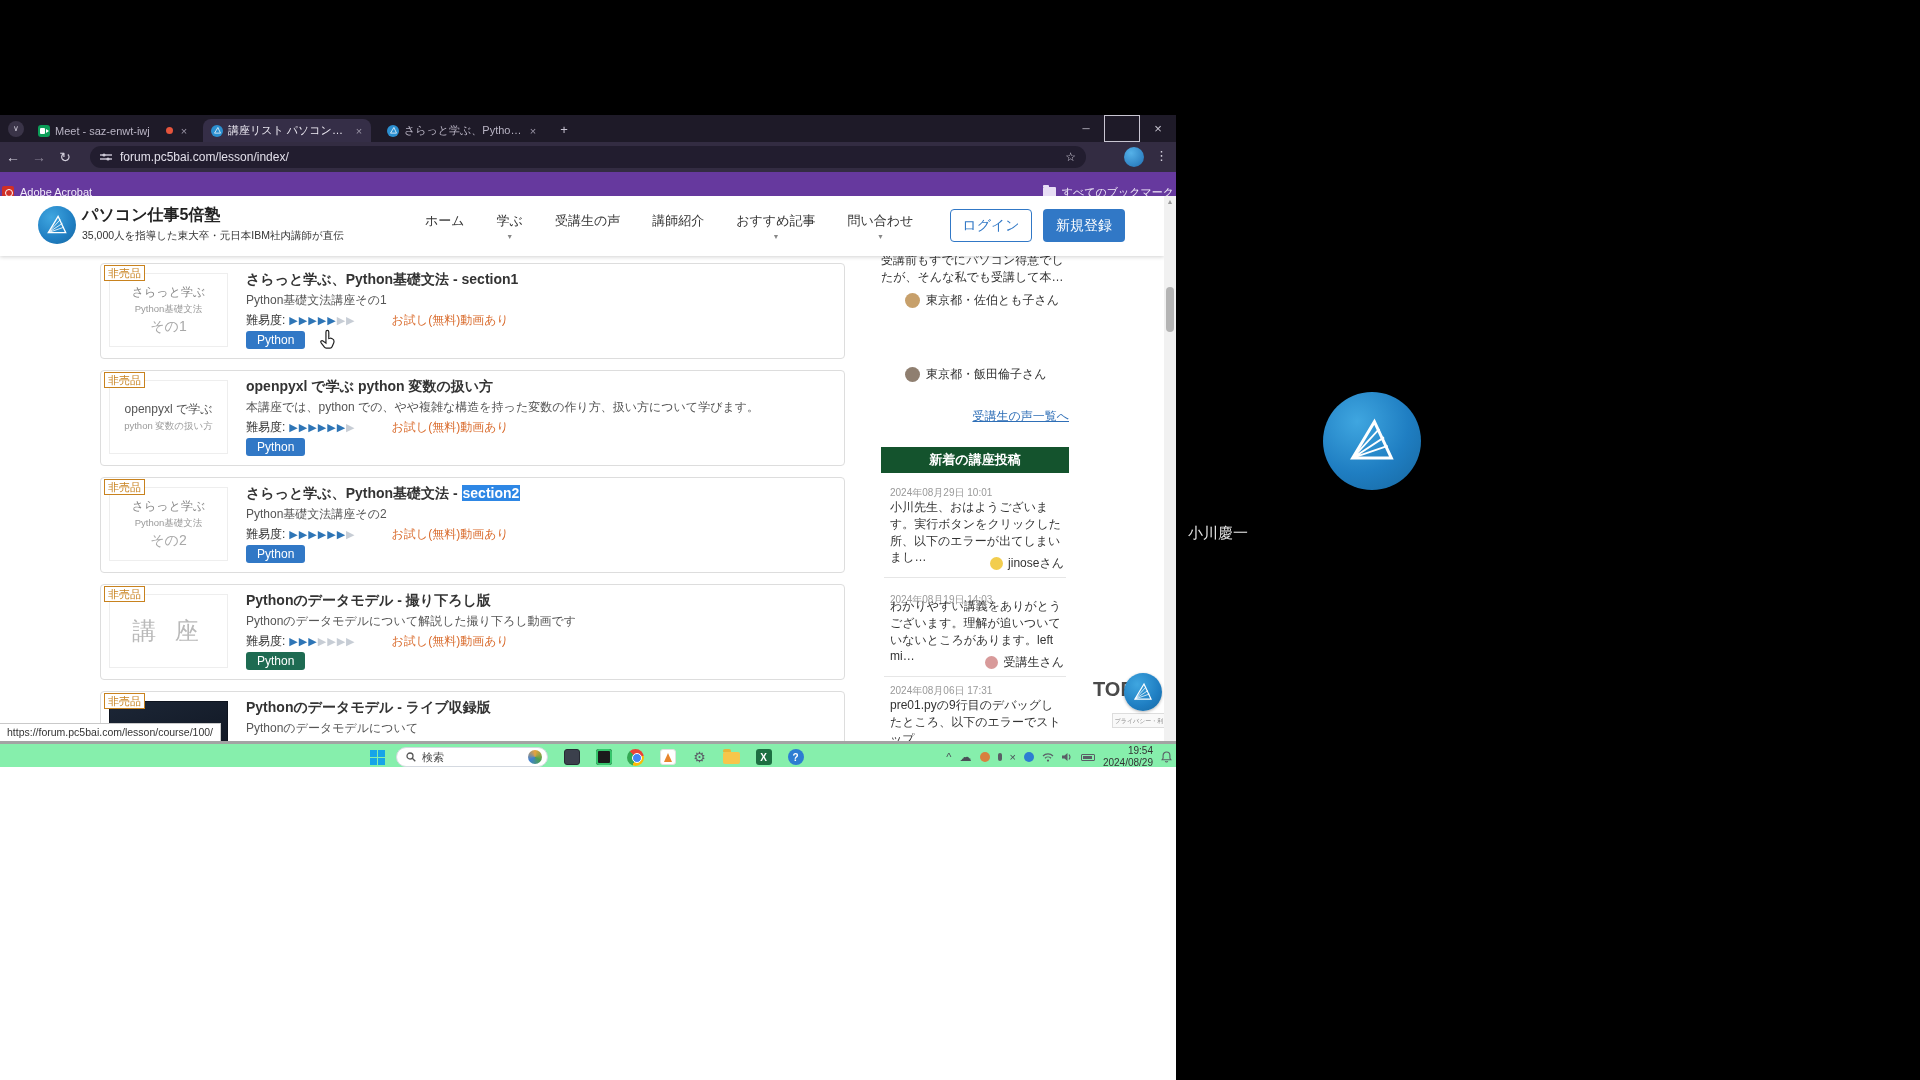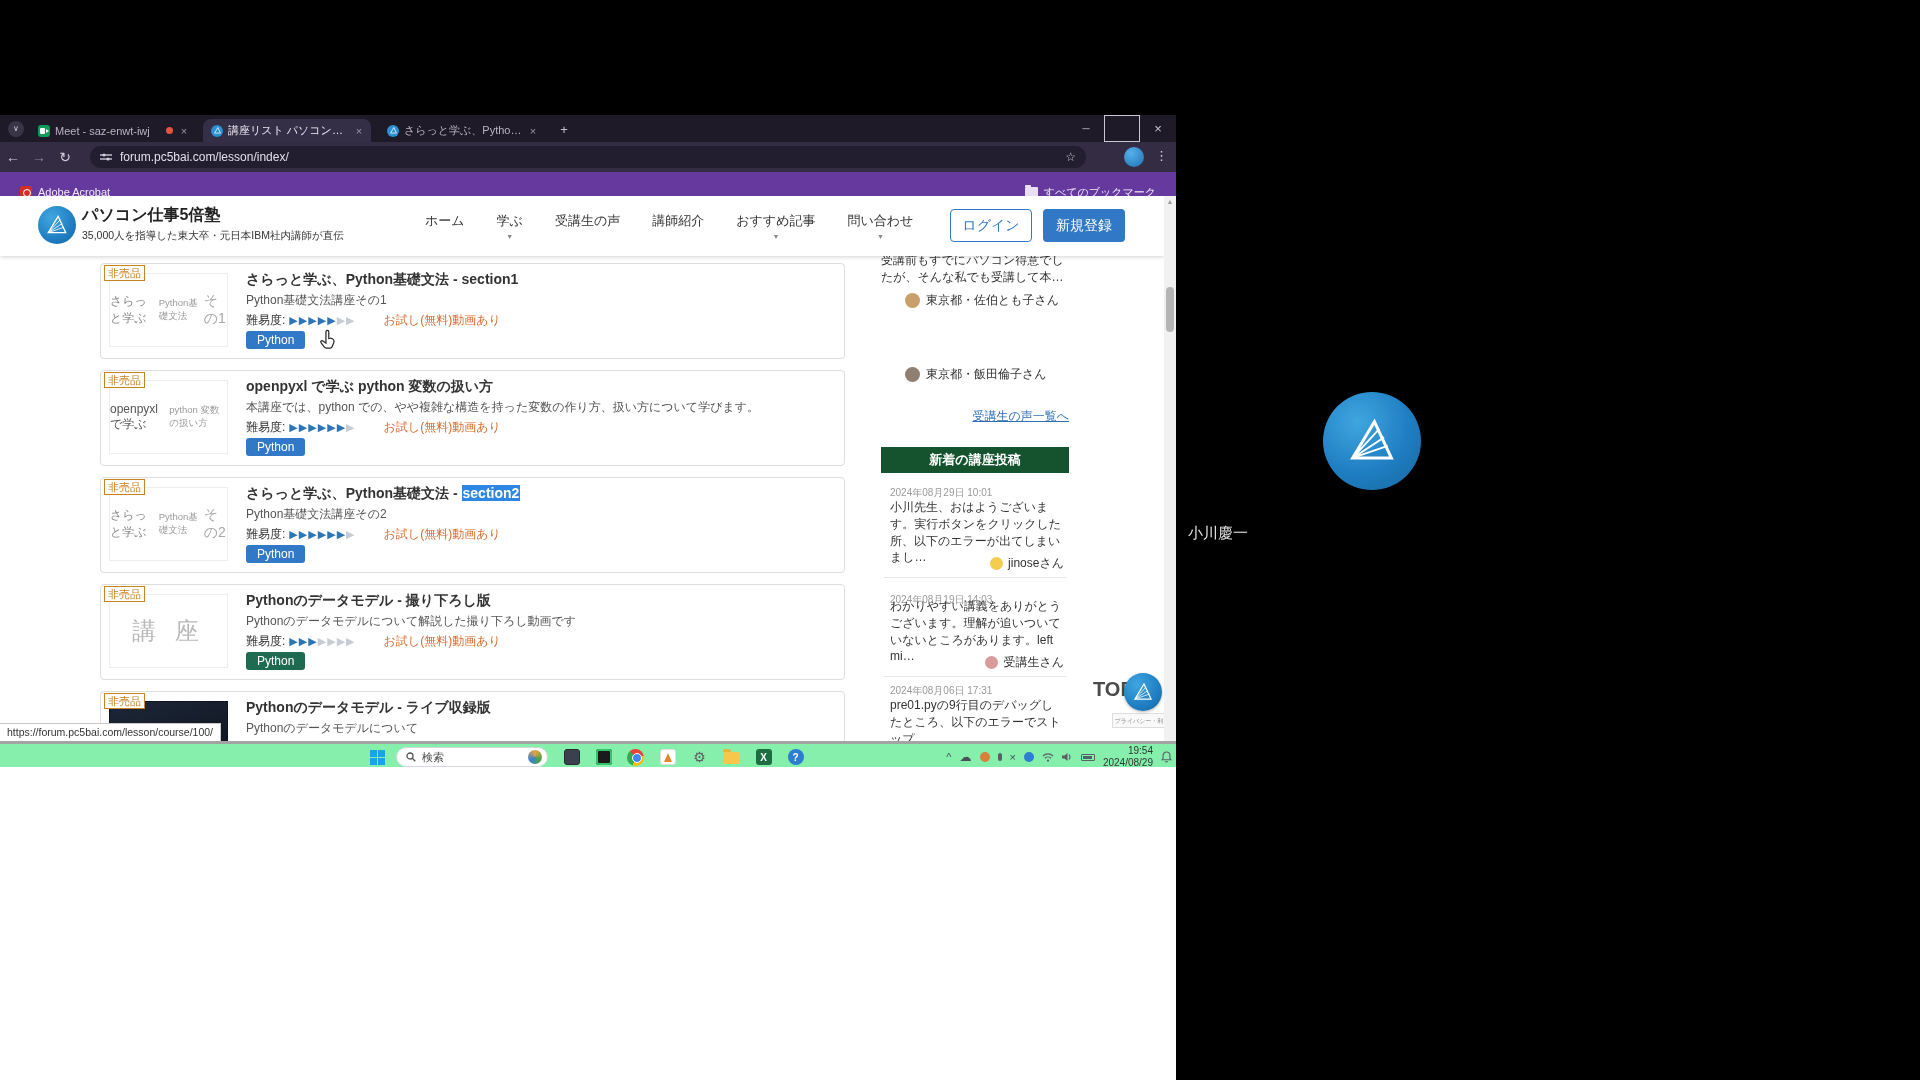--- a/index.html
+++ b/index.html
@@ -36,21 +36,21 @@
   .toolbar { position:absolute; left:0; top:27px; width:1176px; height:30px; background:#332c42; display:flex; align-items:center; }
   .nav-glyph { color:#d3cfdc; font-size:14px; width:26px; text-align:center; }
   .nav-glyph.dim { color:#8a8496; }
   .urlbar { position:absolute; left:90px; top:4px; width:996px; height:22px; border-radius:11px; background:#221d2f; display:flex; align-items:center; padding:0 10px; gap:8px; }
   .url-text { color:#e2dfea; font-size:12px; flex:1; }
   .site-info { width:12px; height:10px; }
   .star { color:#cfcbd8; font-size:12px; }
   .tb-avatar { position:absolute; left:1124px; top:5px; width:20px; height:20px; border-radius:50%; background:radial-gradient(circle at 35% 30%, #55b1e8, #1f6fb4); }
   .tb-menu { position:absolute; left:1155px; top:6px; color:#d3cfdc; font-size:13px; }
 
-  .bookmarks { position:absolute; left:0; top:57px; width:1176px; height:40px; background:#66399e; display:flex; align-items:center; padding:0 20px; color:#f1eaf9; font-size:11px; }
+  .bookmarks { position:absolute; left:0; top:57px; width:1176px; height:40px; background:#66399e; display:flex; align-items:center; padding:0 2px; color:#f1eaf9; font-size:11px; }
   .bm-left { display:flex; align-items:center; gap:6px; }
   .acrobat-ic { width:12px; height:12px; border-radius:2px; background:#d12f27; position:relative; }
   .acrobat-ic:after { content:""; position:absolute; left:3px; top:3px; width:6px; height:6px; border:1.5px solid #fff; border-radius:50%; }
   .bm-right { margin-left:auto; display:flex; align-items:center; gap:6px; }
   .folder-ic { width:13px; height:10px; background:#e8def5; border-radius:1px; position:relative; }
   .folder-ic:before { content:""; position:absolute; left:0; top:-2px; width:6px; height:2px; background:#e8def5; border-radius:1px 1px 0 0; }
 
   
   .page { position:absolute; left:0; top:81px; width:1176px; height:545px; background:#fff; overflow:hidden; }
   .site-header { position:absolute; left:0; top:0; width:1164px; height:60px; background:#fff; box-shadow:0 1px 4px rgba(0,0,0,.18); z-index:5; }
@@ -58,34 +58,34 @@
   .brand-title { position:absolute; left:82px; top:9px; font-size:16px; font-weight:bold; color:#222; }
   .brand-sub { position:absolute; left:82px; top:33px; font-size:10.5px; color:#333;text-align:center; }
   .main-nav { position:absolute; left:425px; top:0; height:60px; display:flex; align-items:center; gap:32px; }
   .nav-item { display:flex; flex-direction:column; align-items:center; font-size:13px; color:#333; }
   .nav-caret { font-size:7px; color:#888; margin-top:3px; height:8px; }
   .btn-login { position:absolute; left:950px; top:13px; width:82px; height:33px; border:1px solid #3178c6; border-radius:4px; color:#3178c6; background:#fff; font-size:14px; display:flex; align-items:center; justify-content:center; }
   .btn-register { position:absolute; left:1043px; top:13px; width:82px; height:33px; border-radius:4px; background:#3178c6; color:#fff; font-size:14px; display:flex; align-items:center; justify-content:center; }
 
   .card { position:absolute; left:100px; width:745px; height:96px; background:#fff; border:1px solid #ddd; border-radius:4px; }
   .badge { position:absolute; left:3px; top:1px; border:1px solid #c8821e; color:#c8821e; background:#fff; font-size:11px; padding:0 3px; line-height:14px; }
-  .thumb { position:absolute; left:8px; top:9px; width:119px; height:74px; border:1px solid #eee; background:#fff; display:flex; flex-direction:row; align-items:center; justify-content:center; gap:2px; }
+  .thumb { position:absolute; left:8px; top:9px; width:119px; height:74px; border:1px solid #eee; background:#fff; display:flex; flex-direction:column; align-items:center; justify-content:center; gap:2px; }
   .thumb .l1 { font-size:12px; color:#8a8a8a; }
   .thumb .l2 { font-size:9.5px; color:#9a9a9a; }
   .thumb .l3 { font-size:14px; color:#a8a8a8; }
   .thumb.kouza .l1 { font-size:24px; color:#b9b9b9; letter-spacing:6px; }
   .thumb.dark { background:linear-gradient(160deg,#1c2636,#0e141f); border-color:#0e141f; }
   .cbody { position:absolute; left:145px; top:7px; width:590px; height:85px; }
   .ctitle { position:absolute; left:0; top:0; font-size:14px; font-weight:bold; color:#333; white-space:nowrap; }
   .hl { background:#2e87e5; color:#fff; padding:0 1px; }
   .csub { position:absolute; left:0; top:21px; font-size:12px; color:#555; white-space:nowrap; }
   .cdiff { position:absolute; left:0; top:41px; font-size:12px; color:#333; display:flex; align-items:center; }
   .diff-f { color:#2e75b6; font-size:11px; letter-spacing:1px; margin-left:4px; }
   .diff-e { color:#c7cdd5; font-size:11px; letter-spacing:1px; }
-  .trial { color:#d96a2b; margin-left:28px; }
+  .trial { color:#d96a2b; margin-left:36px; }
   .ctag { position:absolute; left:0; top:60px; background:#3178c6; color:#fff; font-size:12px; padding:2px 11px; border-radius:3px; }
   .ctag.green { background:#1e6b52; }
 
   
   .sb-text { position:absolute; left:881px; width:188px; font-size:12px; line-height:1.45; color:#333; }
   .sb-name { position:absolute; left:905px; width:164px; display:flex; align-items:center; gap:6px; font-size:12px; color:#333; }
   .av-dot { width:15px; height:15px; border-radius:50%; flex:none; }
   .sb-link { position:absolute; left:881px; top:212px; width:188px; text-align:right; font-size:12px; color:#2f6fb7; text-decoration:underline; }
   .sb-banner { position:absolute; left:881px; top:251px; width:188px; height:26px; background:#14532d; color:#fff; font-size:13px; font-weight:bold; display:flex; align-items:center; justify-content:center; }
   .post-date { position:absolute; left:890px; font-size:10px; color:#999; }

